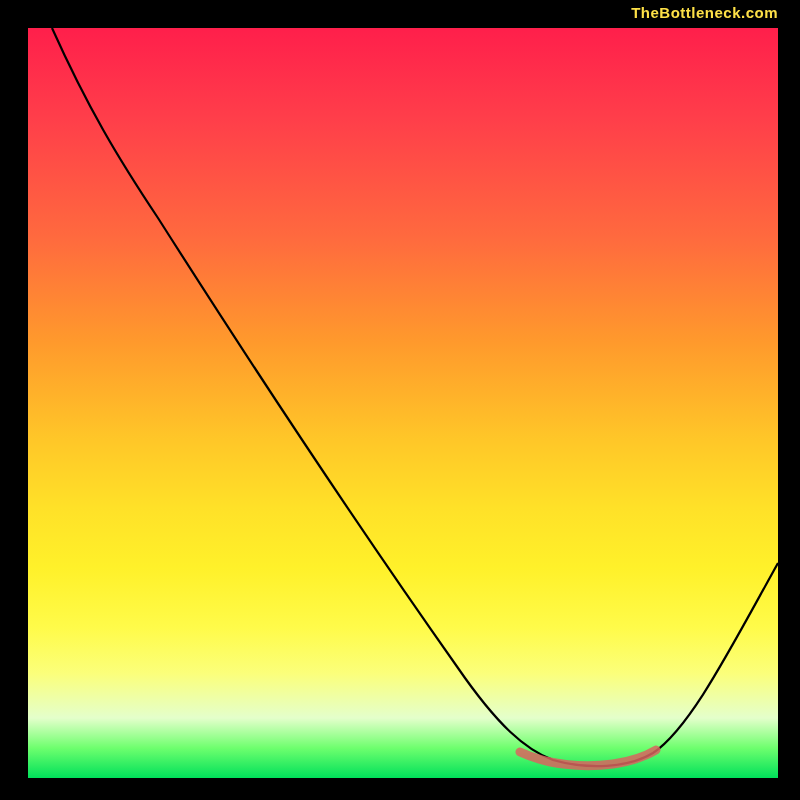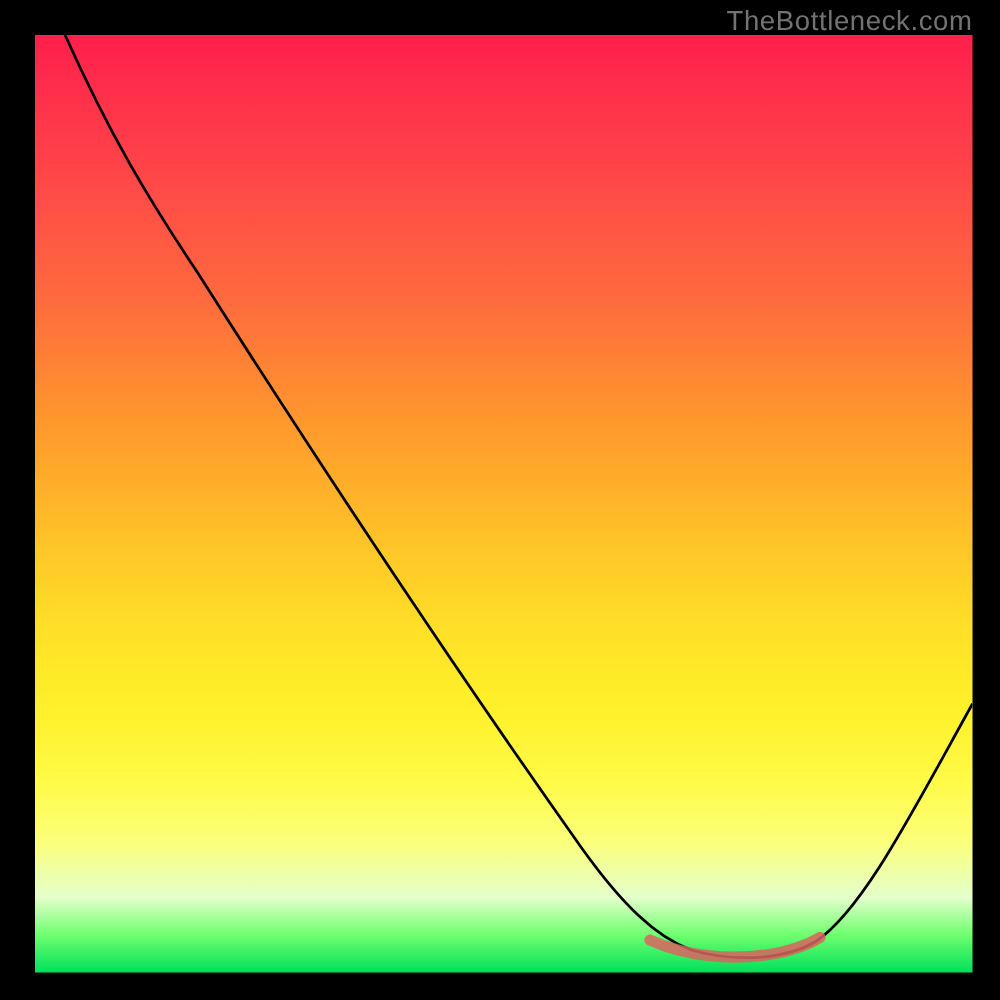--- a/index.html
+++ b/index.html
@@ -13,23 +13,23 @@
   }
   .container {
     position: relative;
     width: 800px;
     height: 800px;
   }
   .watermark {
     position: absolute;
     top: 4px;
     right: 22px;
-    color: #737373;
-    font-size: 22px;
-    font-weight: 400;
+    color: #fde047;
+    font-size: 15px;
+    font-weight: 700;
     letter-spacing: 0.5px;
     z-index: 10;
   }
   .plot-area {
     position: absolute;
     left: 28px;
     top: 28px;
     width: 750px;
     height: 750px;
   }

